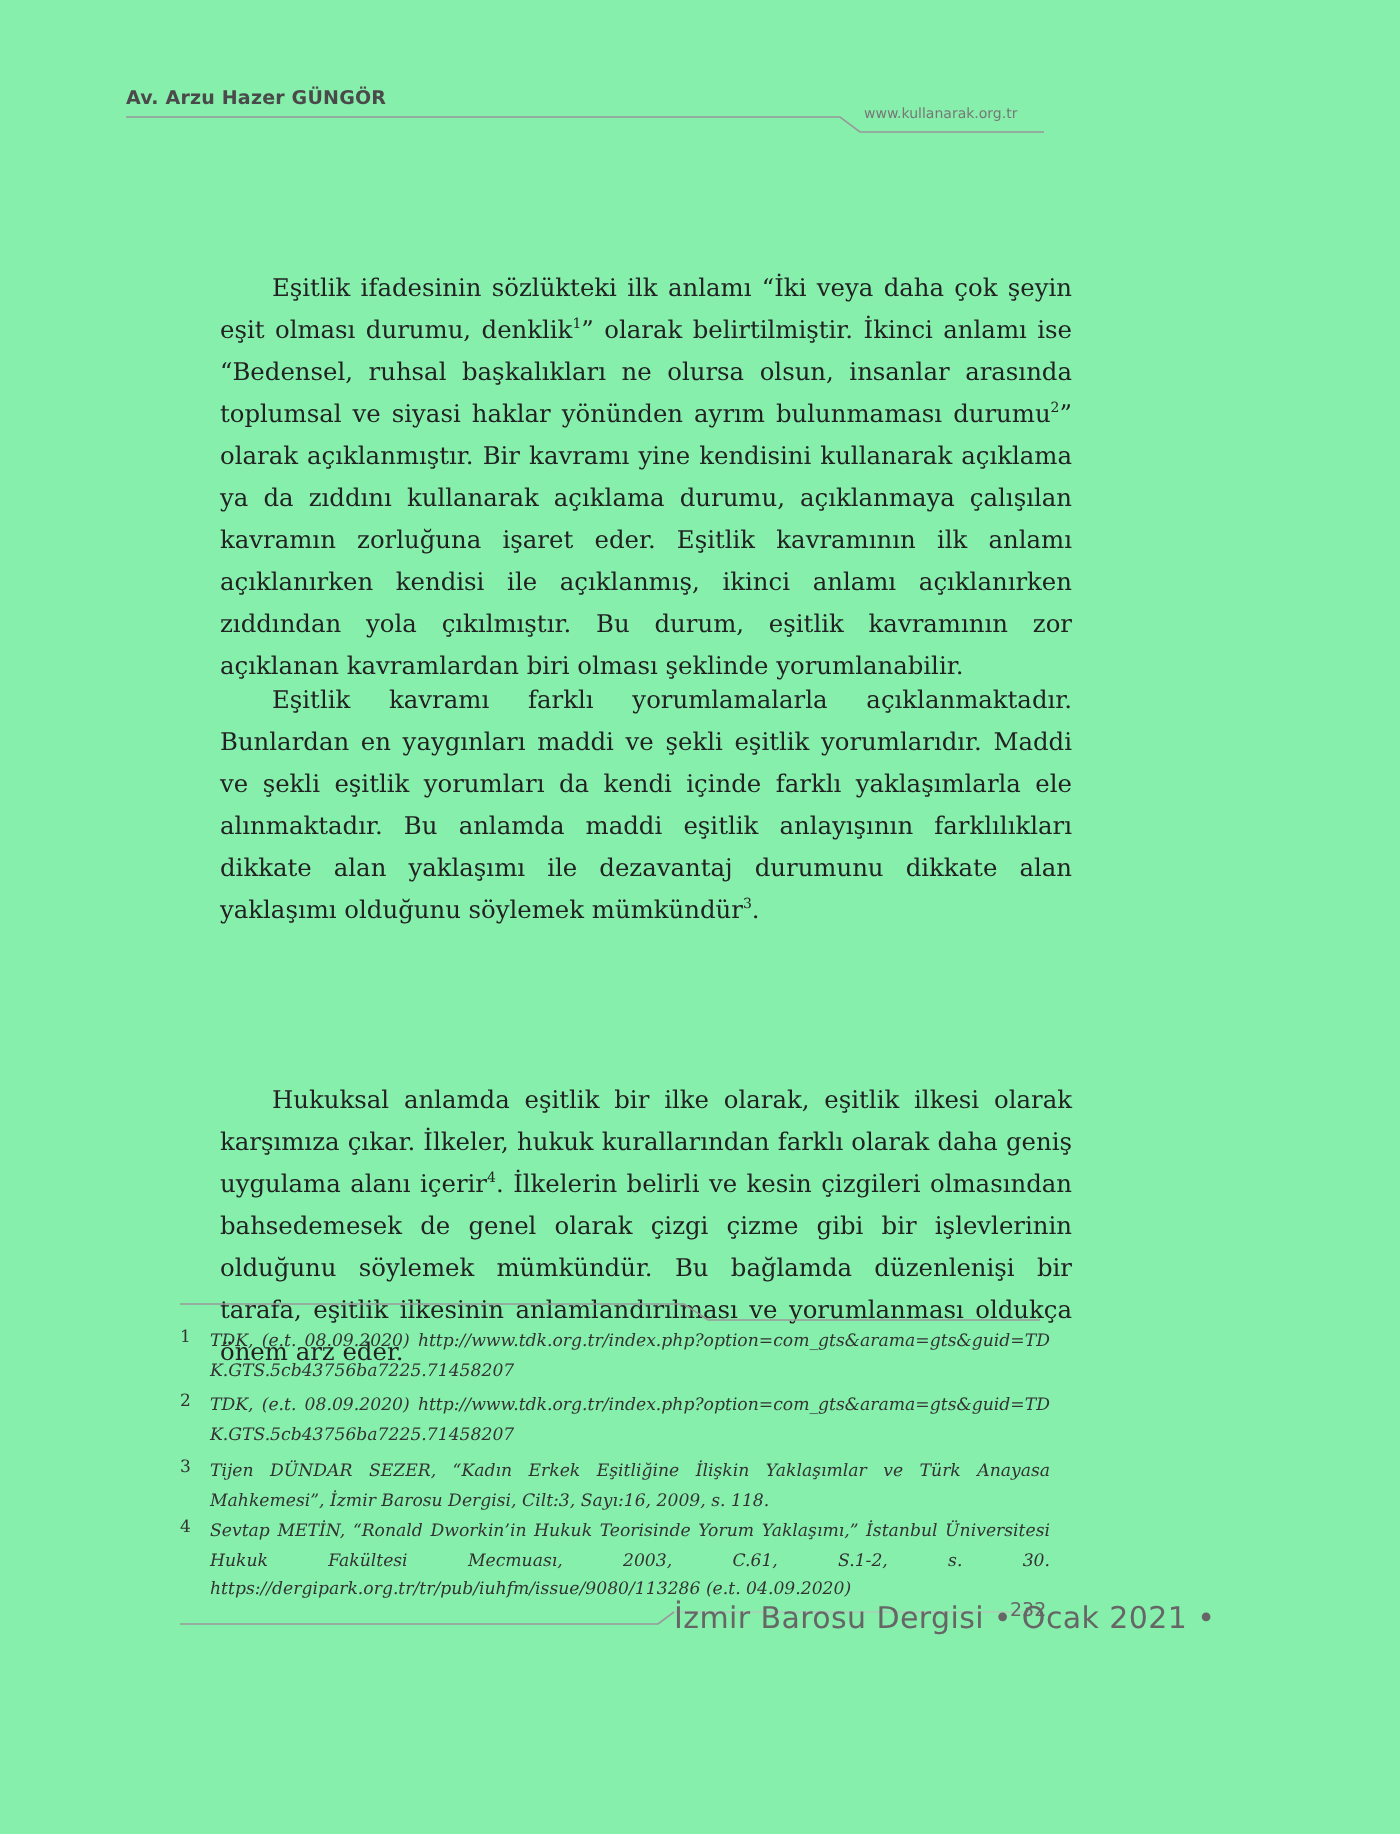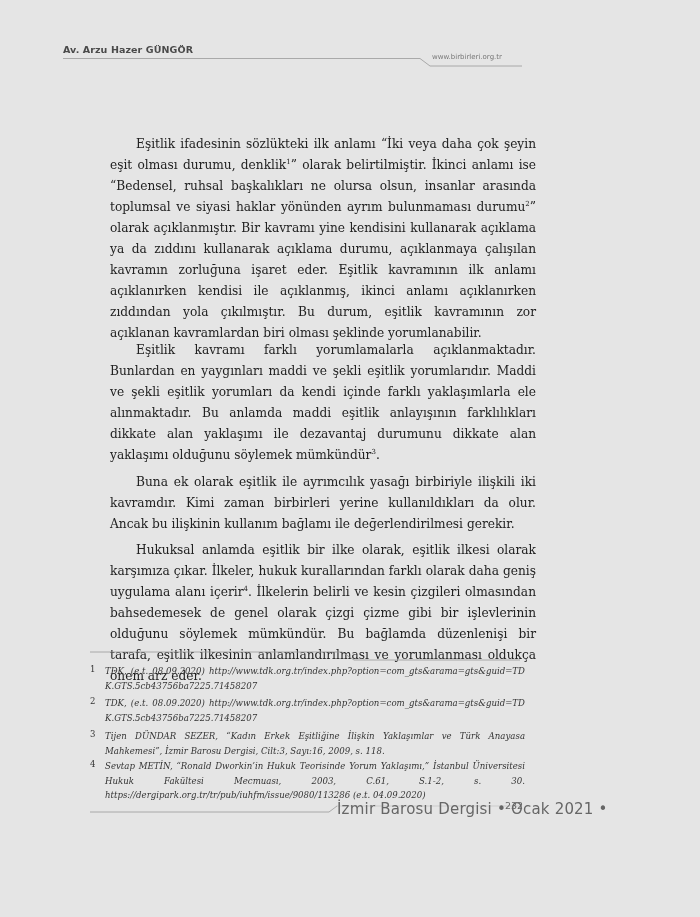--- a/index.html
+++ b/index.html
@@ -1,17 +1,17 @@
 <!DOCTYPE html>
 <html><head>
 <meta charset="utf-8">
 <style>
   html, body { margin: 0; padding: 0; background: #ffffff; }
   body { width: 700px; height: 917px; position: relative; overflow: hidden; }
-  .page { position: absolute; left: 0; top: 0; width: 700px; height: 917px; background: #e5e5e5; }
+  .page { position: absolute; left: 0; top: 0; width: 700px; height: 917px; background: #86efac; }
 
   
   .hdr-author { position: absolute; left: 63px; top: 44px; font-family: "DejaVu Sans", sans-serif; font-size: 9.5px; font-weight: bold; color: #4a4a4a; letter-spacing: 0.1px; }
   .hdr-title { position: absolute; left: 63px; top: 60px; font-family: "DejaVu Sans", sans-serif; font-size: 10.5px; color: #555; letter-spacing: 0.3px; }
   .hdr-site { position: absolute; left: 432px; top: 53px; font-family: "DejaVu Sans", sans-serif; font-size: 7px; color: #777; }
   .hdr-line { position: absolute; left: 0; top: 0; }
 
   
   .body-text { position: absolute; left: 94px; width: 426px; font-family: "DejaVu Serif", serif; font-size: 12.2px; line-height: 21px; color: #222; text-align: justify; margin: 16px; }
   .body-text .indent { display: inline-block; width: 26px; }
@@ -25,30 +25,29 @@
   
   .ftr { position: absolute; left: 337px; top: 800px; font-family: "DejaVu Sans", sans-serif; font-size: 15px; color: #666; letter-spacing: 0.2px; }
   .ftr-page { position: absolute; left: 505px; top: 800px; font-family: "DejaVu Sans", sans-serif; font-size: 9.5px; color: #666; }
 </style>
 </head>
 <body>
 
 <div class="page">
 
   <div class="hdr-author">Av. Arzu Hazer GÜNGÖR</div>
-  <div class="hdr-site">www.birbirleri.org.tr</div>
+  <div class="hdr-site">www.kullanarak.org.tr</div>
   <svg class="hdr-line" width="700" height="90">
     <polyline points="63,58.5 420,58.5 430,66 522,66" fill="none" stroke="#999" stroke-width="0.8"></polyline>
   </svg>
 
   <p class="body-text" style="top:118px;"><span class="indent"></span><span>Eşitlik ifadesinin sözlükteki ilk anlamı “İki veya daha çok şeyin eşit olması durumu, denklik</span><sup>1</sup><span>” olarak belirtilmiştir. İkinci anlamı ise “Bedensel, ruhsal başkalıkları ne olursa olsun, insanlar arasında toplumsal ve siyasi haklar yönünden ayrım bulunmaması durumu</span><sup>2</sup><span>” olarak açıklanmıştır. Bir kavramı yine kendisini kullanarak açıklama ya da zıddını kullanarak açıklama durumu, açıklanmaya çalışılan kavramın zorluğuna işaret eder. Eşitlik kavramının ilk anlamı açıklanırken kendisi ile açıklanmış, ikinci anlamı açıklanırken zıddından yola çıkılmıştır. Bu durum, eşitlik kavramının zor açıklanan kavramlardan biri olması şeklinde yorumlanabilir.</span></p>
 
   <p class="body-text" style="top:324px;"><span class="indent"></span><span>Eşitlik kavramı farklı yorumlamalarla açıklanmaktadır. Bunlardan en yaygınları maddi ve şekli eşitlik yorumlarıdır. Maddi ve şekli eşitlik yorumları da kendi içinde farklı yaklaşımlarla ele alınmaktadır. Bu anlamda maddi eşitlik anlayışının farklılıkları dikkate alan yaklaşımı ile dezavantaj durumunu dikkate alan yaklaşımı olduğunu söylemek mümkündür</span><sup>3</sup><span>.</span></p>
 
-  <p class="body-text" style="top:456px;"><span class="indent"></span><span>Buna ek olarak eşitlik ile ayrımcılık yasağı birbiriyle ilişkili iki kavramdır. Kimi zaman birbirleri yerine kullanıldıkları da olur. Ancak bu ilişkinin kullanım bağlamı ile değerlendirilmesi gerekir.</span></p>
 
   <p class="body-text" style="top:524px;"><span class="indent"></span><span>Hukuksal anlamda eşitlik bir ilke olarak, eşitlik ilkesi olarak karşımıza çıkar. İlkeler, hukuk kurallarından farklı olarak daha geniş uygulama alanı içerir</span><sup>4</sup><span>. İlkelerin belirli ve kesin çizgileri olmasından bahsedemesek de genel olarak çizgi çizme gibi bir işlevlerinin olduğunu söylemek mümkündür. Bu bağlamda düzenlenişi bir tarafa, eşitlik ilkesinin anlamlandırılması ve yorumlanması oldukça önem arz eder.</span></p>
 
   <svg style="position:absolute;left:0;top:0;" width="700" height="917">
     <polyline points="90,652 342,652 354,660 520,660" fill="none" stroke="#999" stroke-width="0.8"></polyline>
     <polyline points="90,812 329,812 337,806" fill="none" stroke="#999" stroke-width="0.8"></polyline>
     <polyline points="337,806 520,806" fill="none" stroke="#bbb" stroke-width="0.6"></polyline>
   </svg>
 
   <div class="fn" style="top:664px;">

